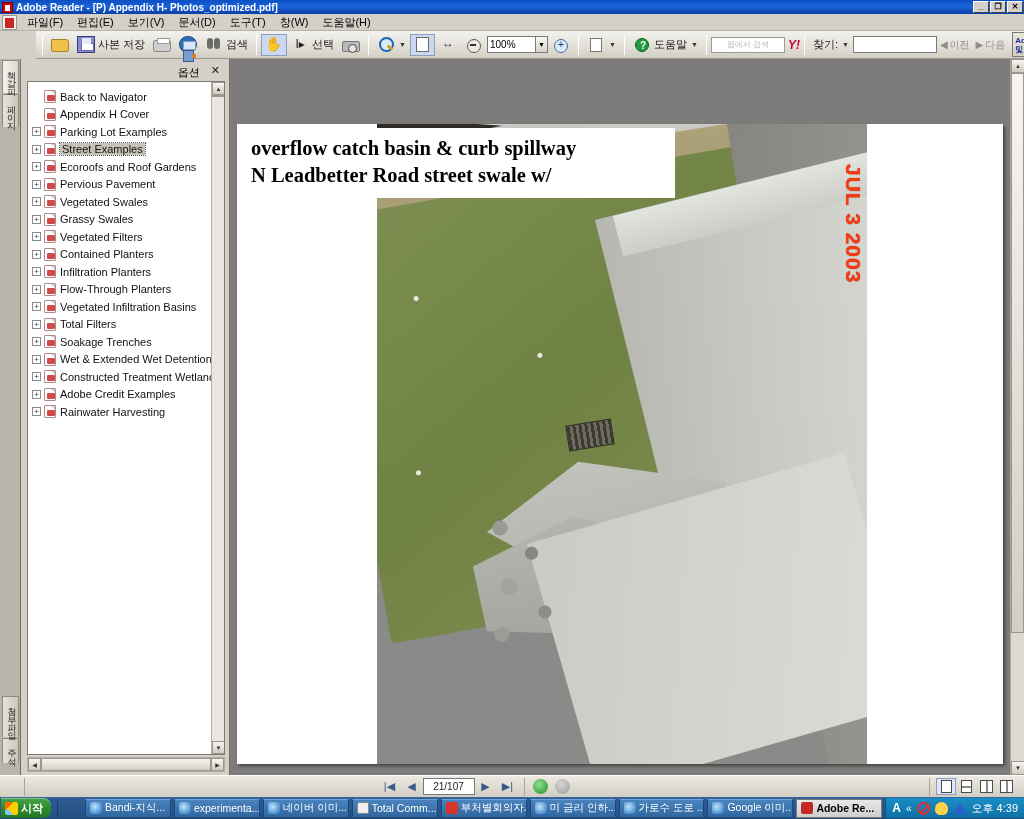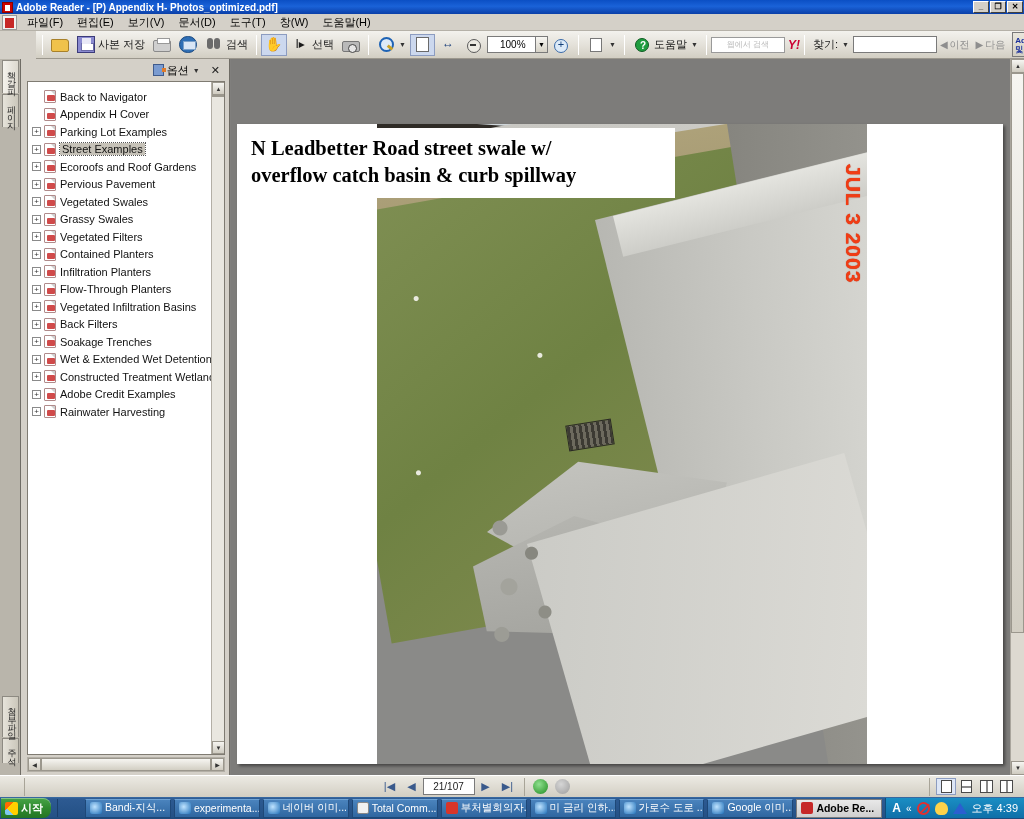--- a/index.html
+++ b/index.html
@@ -96,21 +96,21 @@
   .ic-plus:after{content:"";position:absolute;left:2px;top:3px;width:12px;height:12px;border:1px solid #3a6aa8;border-radius:50%;background:#dceaf8;}
   .ic-plus:before{content:"+";position:absolute;left:0;top:1px;width:18px;text-align:center;font-size:11px;color:#14407a;z-index:2;line-height:15px;}
   .ic-page2 { background:#fff;border:1px solid #777;width:12px;height:14px;margin:1px 3px;}
   .ic-help  { background:#1f9d3f;border:1px solid #0f5c23;border-radius:50%;width:14px;height:14px;margin:1px 2px;}
   .ic-help:after{content:"?";position:absolute;left:0;top:0;width:14px;text-align:center;color:#fff;font-size:10px;font-weight:bold;line-height:14px;}
   .caret { font-size: 7px; color:#333; margin-left:1px; }
 
   .zoom-box {
     width: 48px; height: 17px; background:#fff; border:1px solid #7a7a7a;
     border-right:0; font-size:10px; display:flex; align-items:center;
-    padding-left:12px; flex:none;
+    padding-left:2px; flex:none;
   }
   .zoom-drop {
     width:13px;height:17px;background:linear-gradient(to bottom,#f7f6f2,#d6d2c6);
     border:1px solid #7a7a7a; display:flex;align-items:center;justify-content:center;
     font-size:7px; flex:none;
   }
   .ysearch {
     width:74px;height:16px;background:#fff;border:1px solid #9a9a9a;
     display:flex;align-items:center;justify-content:center;
     font-size:8px;color:#b9b9b9; flex:none;
@@ -152,21 +152,21 @@
   
   .bmpanel {
     position:absolute; left:21px; top:0; width:209px; height:716px;
     background:#d4d0c8; border-right:1px solid #6f6c65;
     display:flex; flex-direction:column;
   }
   .bmhead {
     height:22px; display:flex; align-items:center; justify-content:flex-end;
     gap:5px; padding-right:6px; background:#d4d0c8;
   }
-  .bmhead .optbtn{display:flex;align-items:center;gap:3px;font-size:11px;padding:1px 3px;}
+  .bmhead .optbtn{display:flex;align-items:center;gap:3px;font-size:11px;padding:1px 3px;flex-direction:column;}
   .bmhead .optico{width:11px;height:12px;background:#7a9bd0;border:1px solid #3f5b8c;position:relative;}
   .bmhead .optico:after{content:"";position:absolute;right:-3px;top:3px;width:4px;height:4px;background:#e07b2a;}
   .bmhead .closebtn{font-size:11px;color:#222;padding:0 3px;font-family:"Liberation Sans",sans-serif;}
 
   .bmlist-wrap {
     flex:1; margin:0 4px 0 6px; background:#fff;
     border:1px solid #7f7b72; position:relative; overflow:hidden;
   }
   .bmlist { position:absolute; left:0; top:0; right:13px; bottom:0; padding:6px 0 0 4px; overflow:hidden;}
   .bmrow { display:flex; align-items:center; height:17.5px; white-space:nowrap; }
@@ -596,21 +596,21 @@
               <span class="bmlabel">Flow-Through Planters</span>
             </div>
             <div class="bmrow">
               <span class="bmexp">+</span>
               <span class="bmico"></span>
               <span class="bmlabel">Vegetated Infiltration Basins</span>
             </div>
             <div class="bmrow">
               <span class="bmexp">+</span>
               <span class="bmico"></span>
-              <span class="bmlabel">Back Filters</span>
+              <span class="bmlabel">Total Filters</span>
             </div>
             <div class="bmrow">
               <span class="bmexp">+</span>
               <span class="bmico"></span>
               <span class="bmlabel">Soakage Trenches</span>
             </div>
             <div class="bmrow">
               <span class="bmexp">+</span>
               <span class="bmico"></span>
               <span class="bmlabel">Wet &amp; Extended Wet Detention Por</span>
@@ -669,22 +669,22 @@
             <div class="ph-curbtop"></div>
             <div class="ph-grate"></div>
             <div class="ph-spillway"></div>
             <div class="ph-spillway2"></div>
             <div class="ph-lowcurb"></div>
             <div class="ph-rocks"></div>
             <div class="datestamp">JUL 3 2003</div>
           </div>
 
           <div class="titlebox">
+            <div>overflow catch basin &amp; curb spillway</div>
             <div>N Leadbetter Road street swale w/</div>
-            <div>overflow catch basin &amp; curb spillway</div>
           </div>
         </div>
       </div>
 
       <div class="doc-vscroll">
         <div class="sb-arrow" style="width:14px;height:14px;">▲</div>
         <div class="sb-thumb" style="height:560px;"></div>
         <div class="sb-arrow" style="width:14px;height:14px;position:absolute;bottom:0;">▼</div>
       </div>
     </div>

